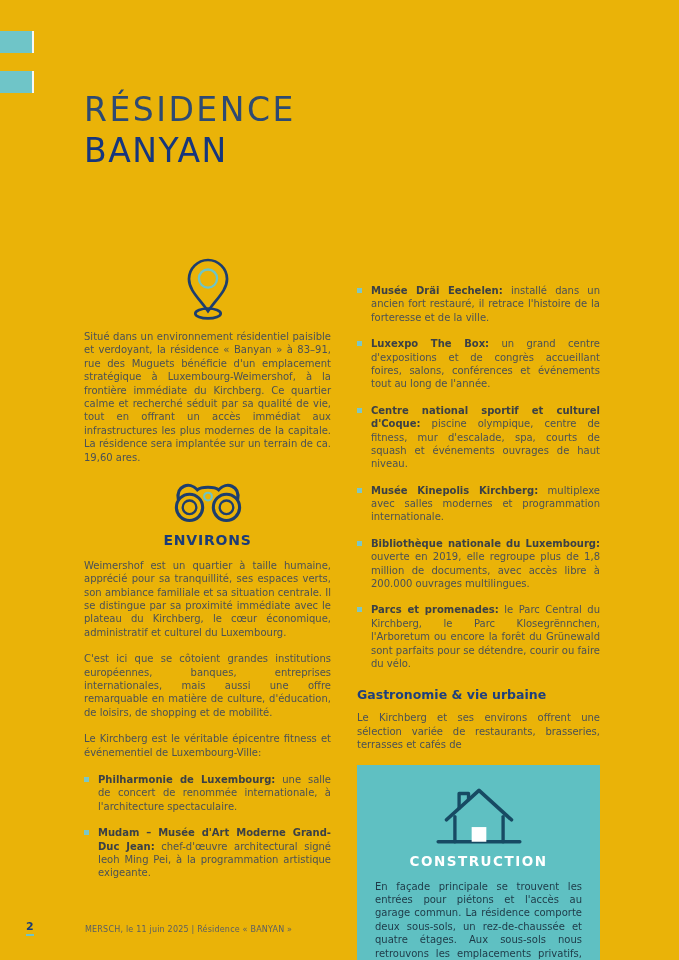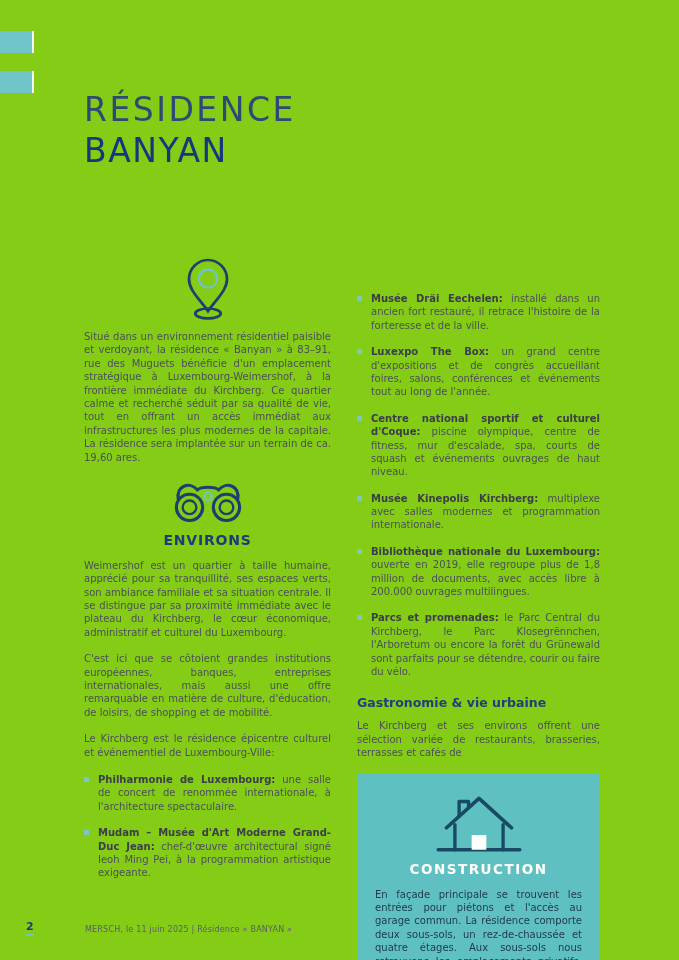--- a/index.html
+++ b/index.html
@@ -1,18 +1,18 @@
 <!DOCTYPE html>
 <html lang="fr"><head>
 <meta charset="utf-8">
 <style>
   html,body { margin:0; padding:0; background:#d8d8d8; }
   .page {
     position:relative; width:679px; height:960px;
-    background:#84cc16; overflow:hidden;
+    background:#eab308; overflow:hidden;
     font-family:"DejaVu Sans", sans-serif;
   }
   
   .deco { position:absolute; left:0; width:32px; height:22px; background:#6fc5c8; box-shadow:2px 0 0 #f7f8f6; }
   .deco-1 { top:31px; }
   .deco-2 { top:71px; }
 
   
   .title { position:absolute; left:84px; top:92px; line-height:1.1; }
   .title-line1 { font-size:33px; font-weight:400; letter-spacing:2.5px; color:#2e4a72; }
@@ -92,37 +92,37 @@
         <circle cx="55" cy="31" r="13.5" stroke="#1d3e6e" stroke-width="3.2"></circle>
         <circle cx="17" cy="31" r="7" stroke="#1d3e6e" stroke-width="2.4"></circle>
         <circle cx="55" cy="31" r="7" stroke="#1d3e6e" stroke-width="2.4"></circle>
         <circle cx="36" cy="20" r="4" stroke="#6fc5c5" stroke-width="2.2"></circle>
       </svg>
     </div>
     <h2 class="sec">ENVIRONS</h2>
     <p class="body">Weimershof est un quartier à taille humaine, apprécié pour sa tranquillité, ses espaces verts, son ambiance familiale et sa situation centrale. Il se distingue par sa proximité immédiate avec le plateau du Kirchberg, le cœur économique, administratif et culturel du Luxembourg.</p>
     <p class="body">C'est ici que se côtoient grandes institutions européennes, banques, entreprises internationales, mais aussi une offre remarquable en matière de culture, d'éducation, de loisirs, de shopping et de mobilité.</p>
 
-    <p class="body">Le Kirchberg est le résidence épicentre culturel et événementiel de Luxembourg-Ville:</p>
+    <p class="body">Le Kirchberg est le véritable épicentre fitness et événementiel de Luxembourg-Ville:</p>
     <ul class="bullets">
       <li>
         <span class="sq"></span>
         <span class="bl">Philharmonie de Luxembourg:</span>
         <span>une salle de concert de renommée internationale, à l'architecture spectaculaire.</span>
       </li>
       <li>
         <span class="sq"></span>
         <span class="bl">Mudam – Musée d'Art Moderne Grand-Duc Jean:</span>
         <span>chef-d'œuvre architectural signé Ieoh Ming Pei, à la programmation artistique exigeante.</span>
       </li>
     </ul>
   </section>
 
   <section class="col-right">
-    <ul class="bullets" style="margin-top:16px;">
+    <ul class="bullets" style="margin-top:8px;">
       <li>
         <span class="sq"></span>
         <span class="bl">Musée Dräi Eechelen:</span>
         <span>installé dans un ancien fort restauré, il retrace l'histoire de la forteresse et de la ville.</span>
       </li>
       <li>
         <span class="sq"></span>
         <span class="bl">Luxexpo The Box:</span>
         <span>un grand centre d'expositions et de congrès accueillant foires, salons, conférences et événements tout au long de l'année.</span>
       </li>

